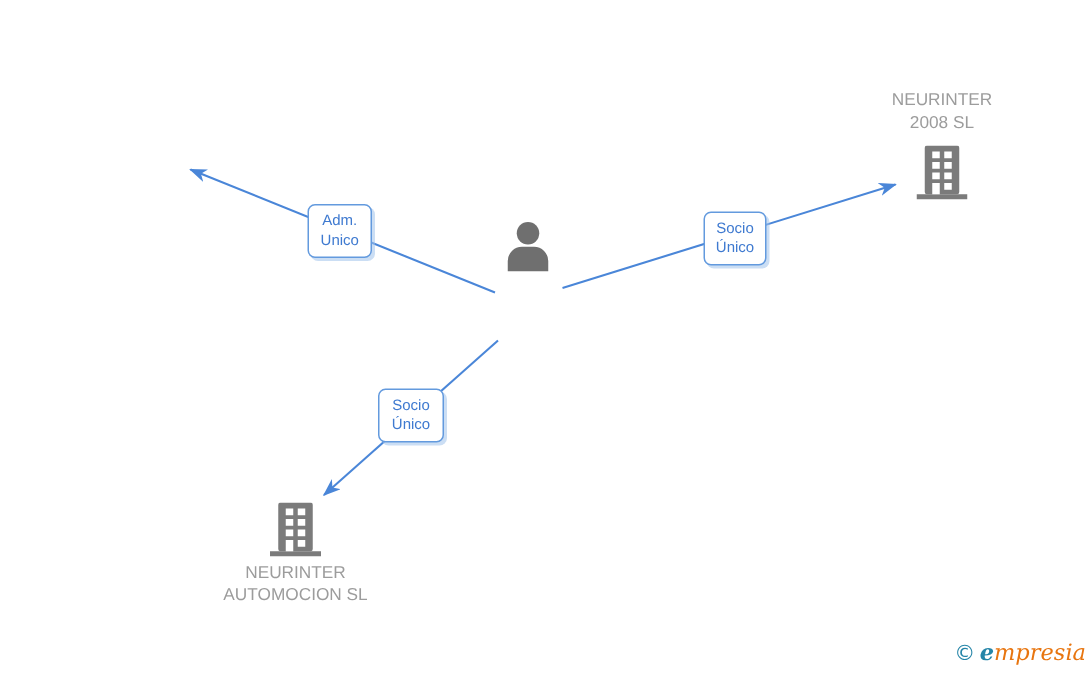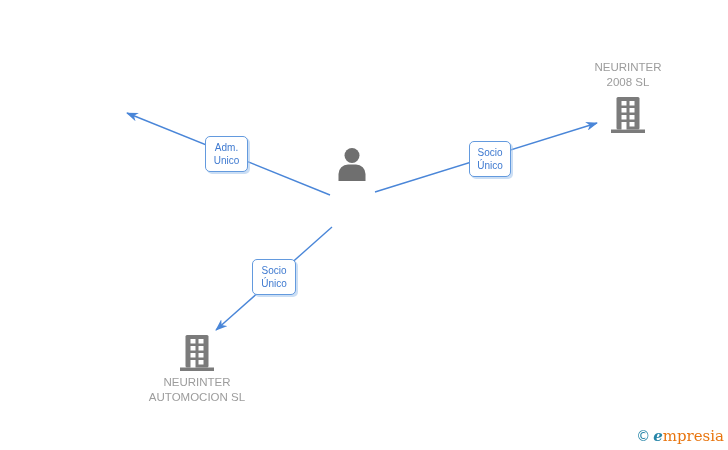--- a/index.html
+++ b/index.html
@@ -60,21 +60,21 @@
   .icon-gap{margin-top:7px;}
   .text-gap{margin-top:4px;}
 
   .watermark{
     position:absolute;right:4px;bottom:5px;
     font-family:"DejaVu Serif",serif;
     font-size:15px;line-height:18px;cursor:pointer;
   }
   .wm-copy{color:var(--wm_teal);font-family:"DejaVu Sans",sans-serif;font-size:14px;margin-right:3px;}
   .wm-e{color:var(--wm_teal);font-style:italic;font-weight:bold;}
-  .wm-rest{color:var(--wm_orange);}
+  .wm-rest{color:var(--wm_orange);font-style:italic;}
 </style>
 </head>
 <body>
 
 <div class="canvas">
 
   <svg class="edges" width="728" height="450" viewBox="0 0 728 450">
     <defs>
       <marker id="arrow" markerWidth="12" markerHeight="9" refX="11" refY="4.5" orient="auto" markerUnits="userSpaceOnUse">
         <path class="arrowhead" d="M0,0 L12,4.5 L0,9 L3.5,4.5 z"></path>

